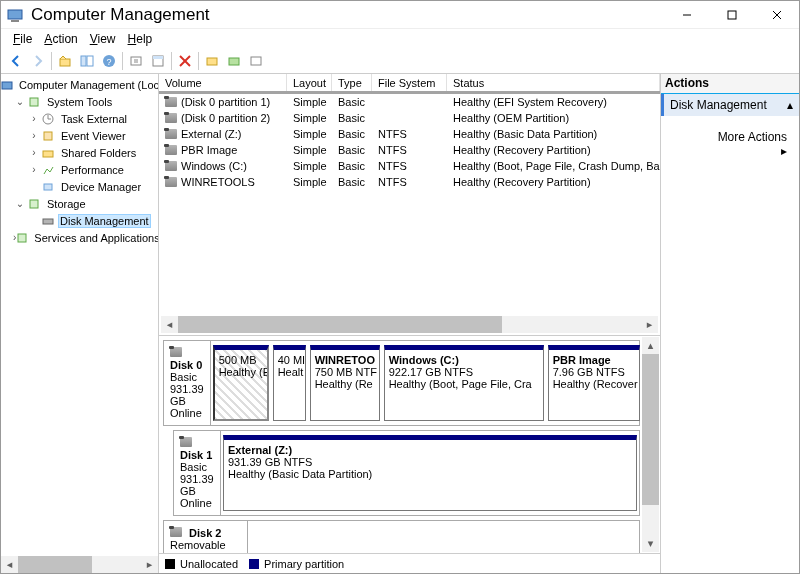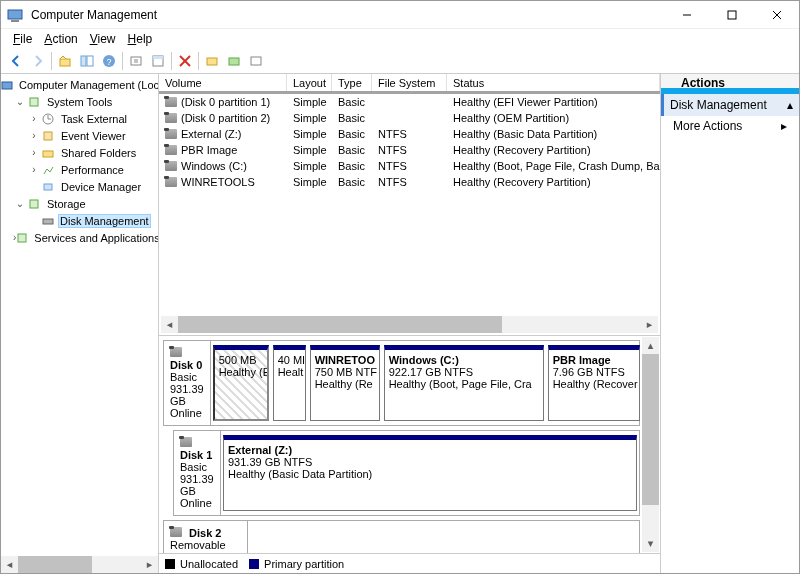--- a/index.html
+++ b/index.html
@@ -1,19 +1,19 @@
 <!DOCTYPE html>
 <html><head>
 <meta charset="utf-8">
 <style>
   * { box-sizing: border-box; margin:0; padding:0; font-family: "Segoe UI", Arial, sans-serif; }
   body { width:800px; height:574px; overflow:hidden; background:#fff; font-size:11px; border:1px solid #999; }
   .titlebar { display:flex; align-items:center; height:28px; background:#fff; border-bottom:1px solid #eee;}
   .titlebar .icon { width:16px; height:16px; margin:0 6px;}
-  .titlebar .title { flex:1; font-size:12px; padding-left:2px;}
+  .titlebar .title { flex:1; font-size:17px; padding-left:2px;}
   .winbtns { display:flex; }
   .winbtn { width:45px; height:28px; display:flex; align-items:center; justify-content:center; }
   .winbtn svg { width:10px; height:10px; }
   .menubar { height:19px; display:flex; gap:0; padding:0 6px; align-items:center; font-size:12px; }
   .menubar span { padding:1px 6px; }
   .menubar span u { text-decoration:underline; }
   .toolbar { height:26px; display:flex; align-items:center; gap:0px; padding:0 4px; border-bottom:1px solid #ccc;}
   .toolbar .tbtn { width:22px; height:22px; display:flex; align-items:center; justify-content:center;  }
   .toolbar .sep { width:1px; height:18px; background:#ccc; margin:0 2px;}
   .toolbar svg{width:14px;height:14px;}
@@ -54,23 +54,23 @@
   .part{ border:1px solid #777; margin:4px 2px; border-top:5px solid #000080; padding:4px; font-size:11px; overflow:hidden; white-space:nowrap;}
   .part.hatched{ background-image:repeating-linear-gradient(45deg,#ddd 0,#ddd 2px,#fff 2px,#fff 6px); border:2px inset #888; border-top:5px solid #000080;}
   .part b{font-weight:bold;}
   .legend{ height:20px; border-top:1px solid #ccc; display:flex; align-items:center; padding:0 6px; gap:5px;}
   .legend .sq{width:10px;height:10px;display:inline-block;}
   .disk-scroll-v{ position:absolute; right:1px; top:1px; bottom:21px; width:17px; background:#f1f1f1;}
   .disk-scroll-v .arrow{height:17px;display:flex;align-items:center;justify-content:center;color:#606060;}
   .disk-scroll-v .thumb{position:absolute;left:0;right:0;top:17px;height:70%;background:#c1c1c1;}
   
   .actions-pane { width:138px; display:flex; flex-direction:column;}
-  .actions-head{ height:20px; background:#f5f5f5; border-bottom:6px solid #0ea5e9; padding:2px 20px; font-weight:bold; font-size:12px;}
+  .actions-head{ height:20px; background:#f5f5f5; border-bottom:1px solid #0ea5e9; padding:2px 4px; font-weight:bold; font-size:12px;}
   .actions-sec{ height:22px; background:#e3ecf7; border-left:3px solid #3b7dd8; padding:3px 6px; font-size:12px; display:flex;align-items:center;justify-content:space-between;}
-  .actions-item{ padding:3px 12px; font-size:12px; display:flex;align-items:flex-end;justify-content:space-between;}
+  .actions-item{ padding:14px 12px; font-size:12px; display:flex;align-items:flex-end;justify-content:space-between;flex-direction:column;}
 </style>
 </head>
 <body>
 
 <div class="titlebar">
   <span class="icon">
     <svg viewBox="0 0 16 16">
         <rect x="1" y="3" width="14" height="9" fill="#6ea2d8" stroke="#2a5b9e"></rect>
         <rect x="4" y="13" width="8" height="2" fill="#888"></rect>
       </svg>
@@ -287,21 +287,21 @@
       </div>
       <div class="vol-rows" id="vol-rows">
           <div class="vol-row">
             <div class="cell col-vol">
               <span class="disk-icon"></span>
               <span>(Disk 0 partition 1)</span>
             </div>
             <div class="cell col-layout">Simple</div>
             <div class="cell col-type">Basic</div>
             <div class="cell col-fs"></div>
-            <div class="cell col-status">Healthy (EFI Viewer Partition)</div>
+            <div class="cell col-status">Healthy (EFI System Recovery)</div>
           </div>
           <div class="vol-row">
             <div class="cell col-vol">
               <span class="disk-icon"></span>
               <span>(Disk 0 partition 2)</span>
             </div>
             <div class="cell col-layout">Simple</div>
             <div class="cell col-type">Basic</div>
             <div class="cell col-fs"></div>
             <div class="cell col-status">Healthy (OEM Partition)</div>

